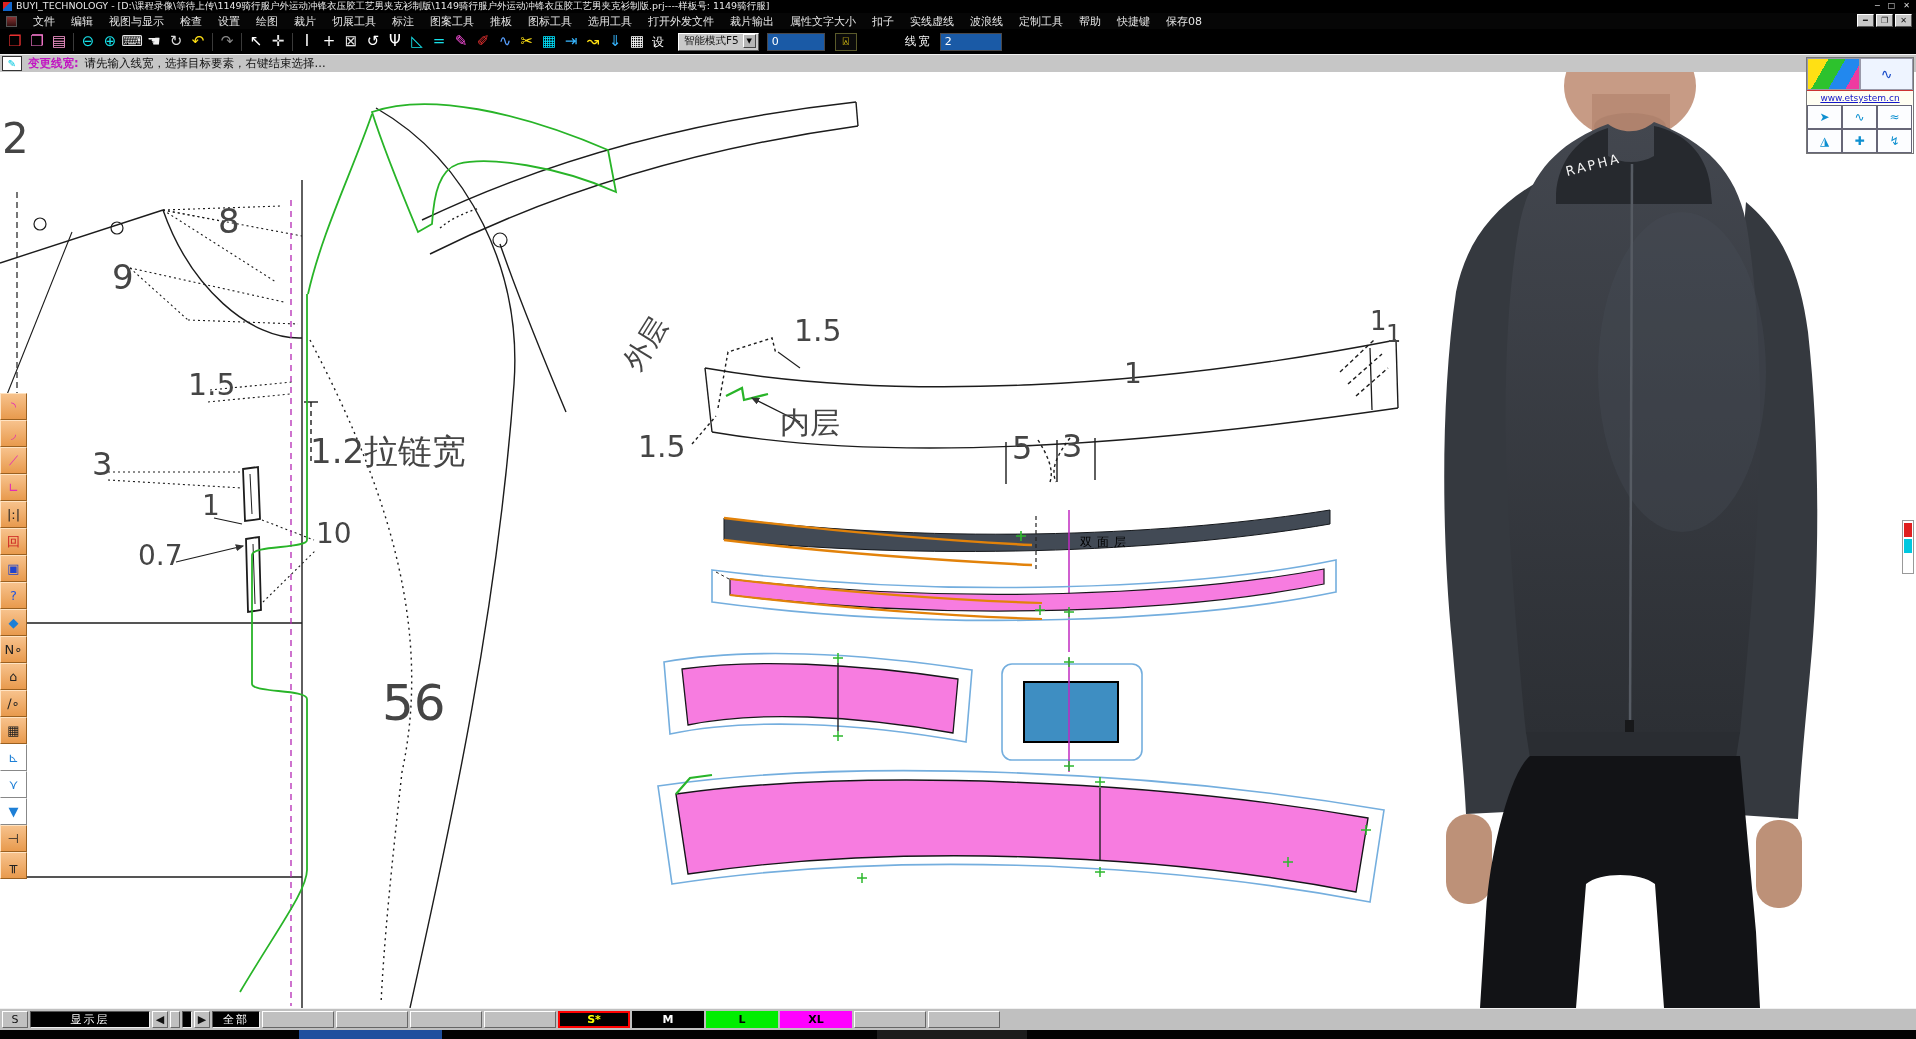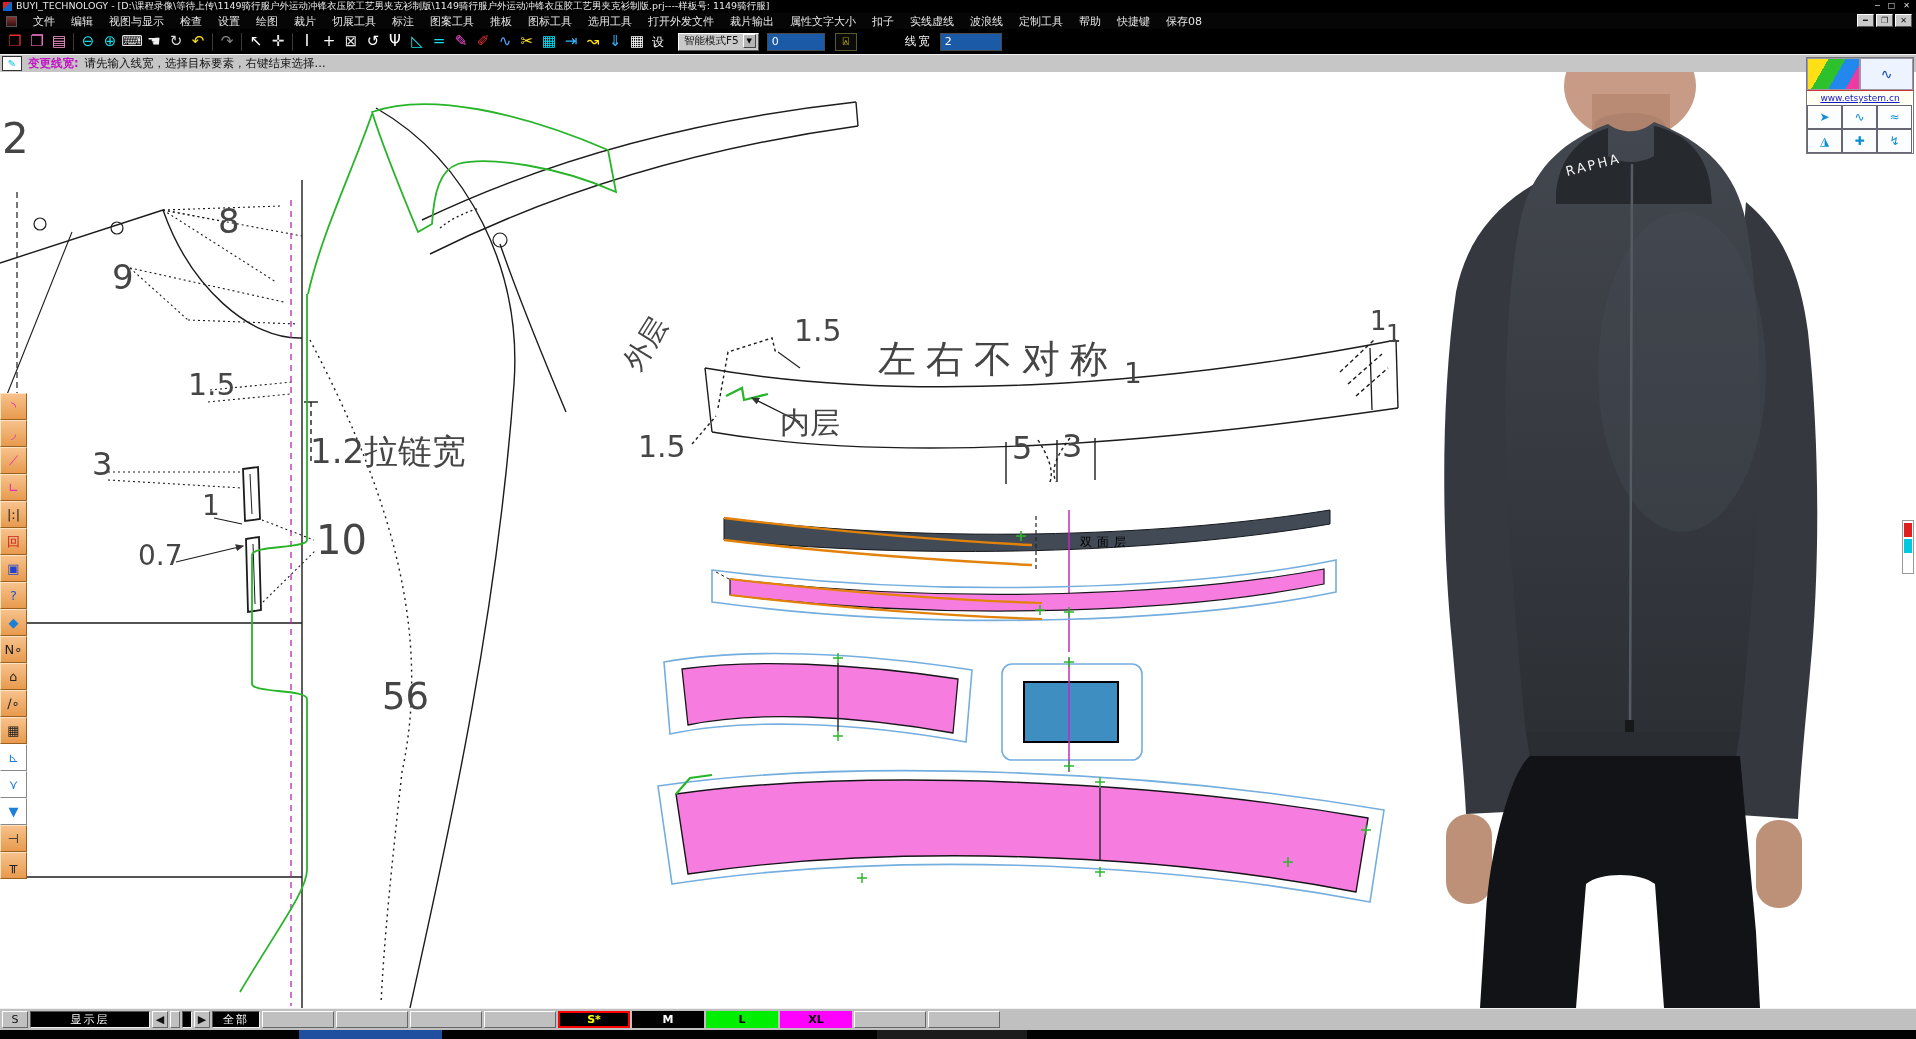--- a/index.html
+++ b/index.html
@@ -359,28 +359,27 @@
   </div>
 
   <div id="ann-layer">
       <div class="ann" style="left: 2px; top: 118px; font-size: 42px;">2</div>
       <div class="ann" style="left: 218px; top: 204px; font-size: 34px;">8</div>
       <div class="ann" style="left: 112px; top: 260px; font-size: 34px;">9</div>
       <div class="ann" style="left: 188px; top: 370px; font-size: 30px;">1.5</div>
       <div class="ann" style="left: 92px; top: 448px; font-size: 32px;">3</div>
       <div class="ann" style="left: 202px; top: 492px; font-size: 28px;">1</div>
       <div class="ann" style="left: 138px; top: 542px; font-size: 28px;">0.7</div>
-      <div class="ann" style="left: 316px; top: 520px; font-size: 40px;">10</div>
+      <div class="ann" style="left: 316px; top: 520px; font-size: 28px;">10</div>
       <div class="ann" style="left: 310px; top: 434px; font-size: 34px;">1.2拉链宽</div>
-      <div class="ann" style="left: 382px; top: 678px; font-size: 37px;">56</div>
+      <div class="ann" style="left: 382px; top: 678px; font-size: 50px;">56</div>
       <div class="ann" style="left: 618px; top: 330px; font-size: 28px; transform: rotate(-58deg);">外层</div>
       <div class="ann" style="left: 794px; top: 316px; font-size: 30px;">1.5</div>
       <div class="ann" style="left: 780px; top: 408px; font-size: 30px;">内层</div>
       <div class="ann" style="left: 638px; top: 432px; font-size: 30px;">1.5</div>
-      <div class="ann" style="left: 878px; top: 340px; font-size: 38px; letter-spacing: 10px;">左右不对称</div>
       <div class="ann" style="left: 1124px; top: 360px; font-size: 28px;">1</div>
       <div class="ann" style="left: 1012px; top: 432px; font-size: 32px;">5</div>
       <div class="ann" style="left: 1062px; top: 430px; font-size: 32px;">3</div>
       <div class="ann" style="left: 1370px; top: 308px; font-size: 26px;">1</div>
       <div class="ann" style="left: 1386px; top: 322px; font-size: 24px;">1</div>
       <div class="ann" style="left: 1080px; top: 536px; font-size: 12px; letter-spacing: 5px; color: rgb(0, 0, 0);">双面层</div>
     </div>
 
   <div id="left-tools">
       <div class="lt-btn" style="color: rgb(226, 45, 180);">◝</div>

